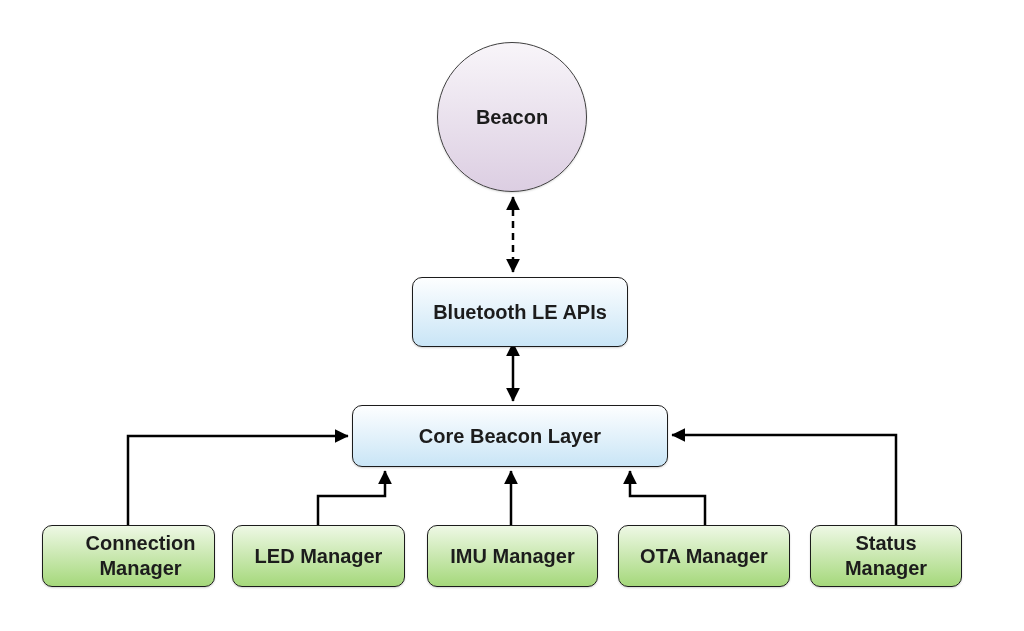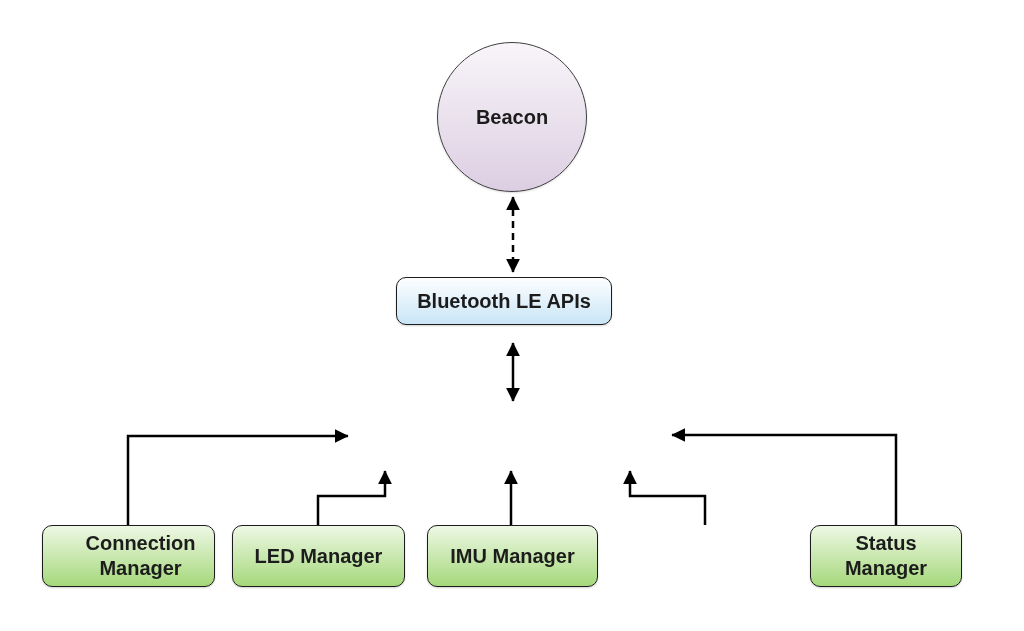--- a/index.html
+++ b/index.html
@@ -68,21 +68,21 @@
   }
   .node.green{
     top:525px;
     height:62px;
     border-radius:10px;
     border:1.7px solid var(--node-border);
     background:linear-gradient(180deg,var(--green-fill-top) 0%,var(--green-fill-bottom) 100%);
     box-shadow:0 1px 2px rgba(0,0,0,0.18);
     padding:0 14px;
   }
-  .node.bluetooth{left:396px;top:277px;width:216px;height:48px;}
+  .node.bluetooth{left:412px;top:277px;width:216px;height:70px;}
   .node.core{left:352px;top:405px;width:316px;height:62px;}
   .node.connection{left:42px;width:173px;padding-left:38px;}
   .node.led{left:232px;width:173px;}
   .node.imu{left:427px;width:171px;}
   .node.ota{left:618px;width:172px;}
   .node.status{left:810px;width:152px;}
 </style>
 </head>
 <body>
 
@@ -111,31 +111,37 @@
   </svg>
 
   <div class="node circle">
     <span>Beacon</span>
   </div>
 
   <div class="node blue bluetooth">
     <span>Bluetooth LE APIs</span>
   </div>
 
+  <div class="node blue core">
+    <span>Core Beacon Layer</span>
+  </div>
 
   <div class="node green connection">
     <span>Connection Manager</span>
   </div>
 
   <div class="node green imu">
     <span>IMU Manager</span>
   </div>
 
   <div class="node green led">
     <span>LED Manager</span>
   </div>
 
+  <div class="node green ota">
+    <span>OTA Manager</span>
+  </div>
 
   <div class="node green status">
     <span>Status Manager</span>
   </div>
 
 </div>
 
 </body></html>

